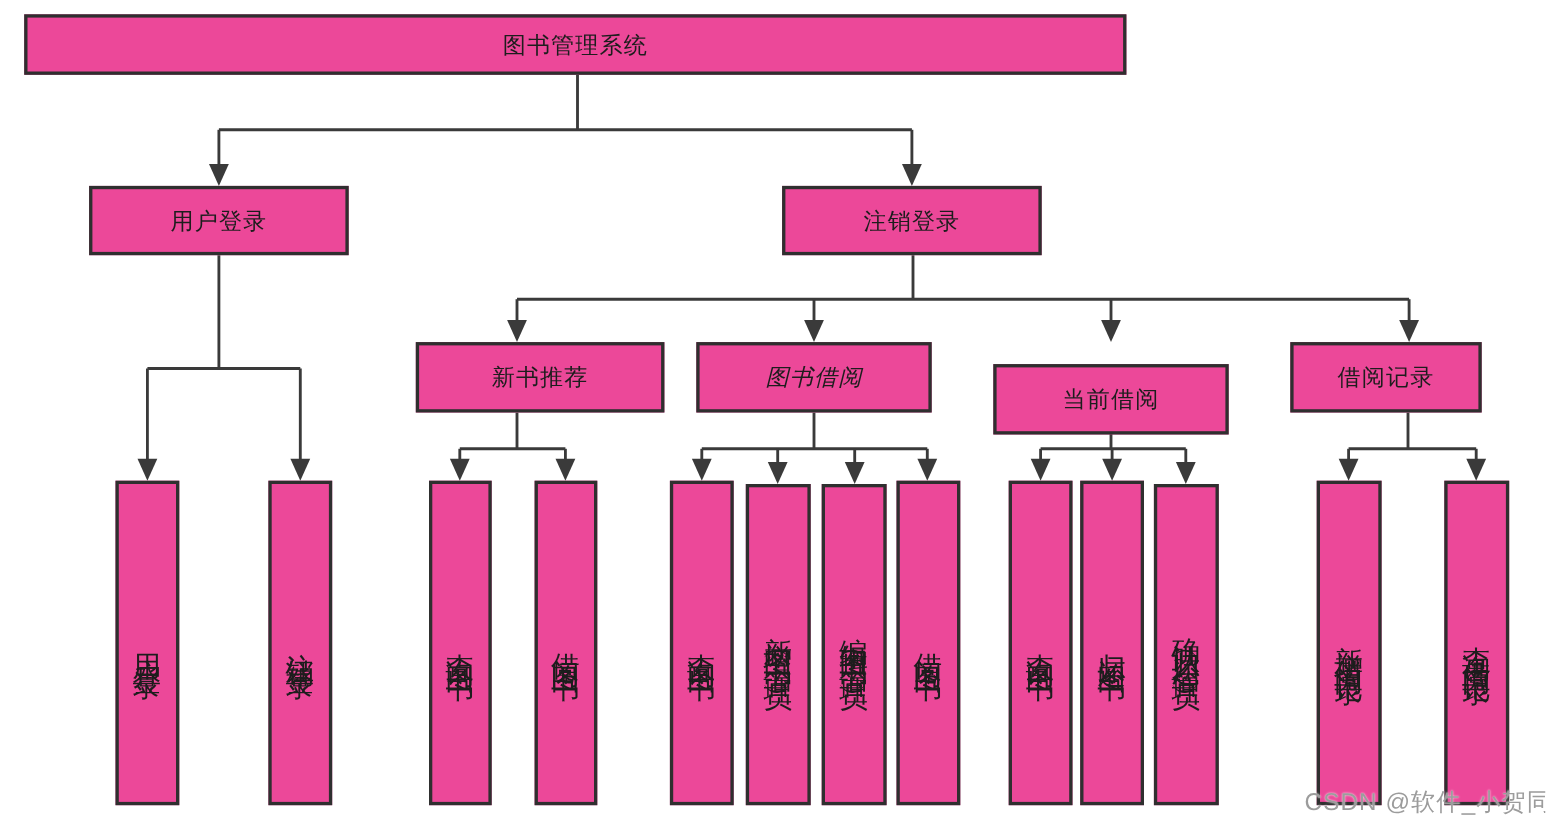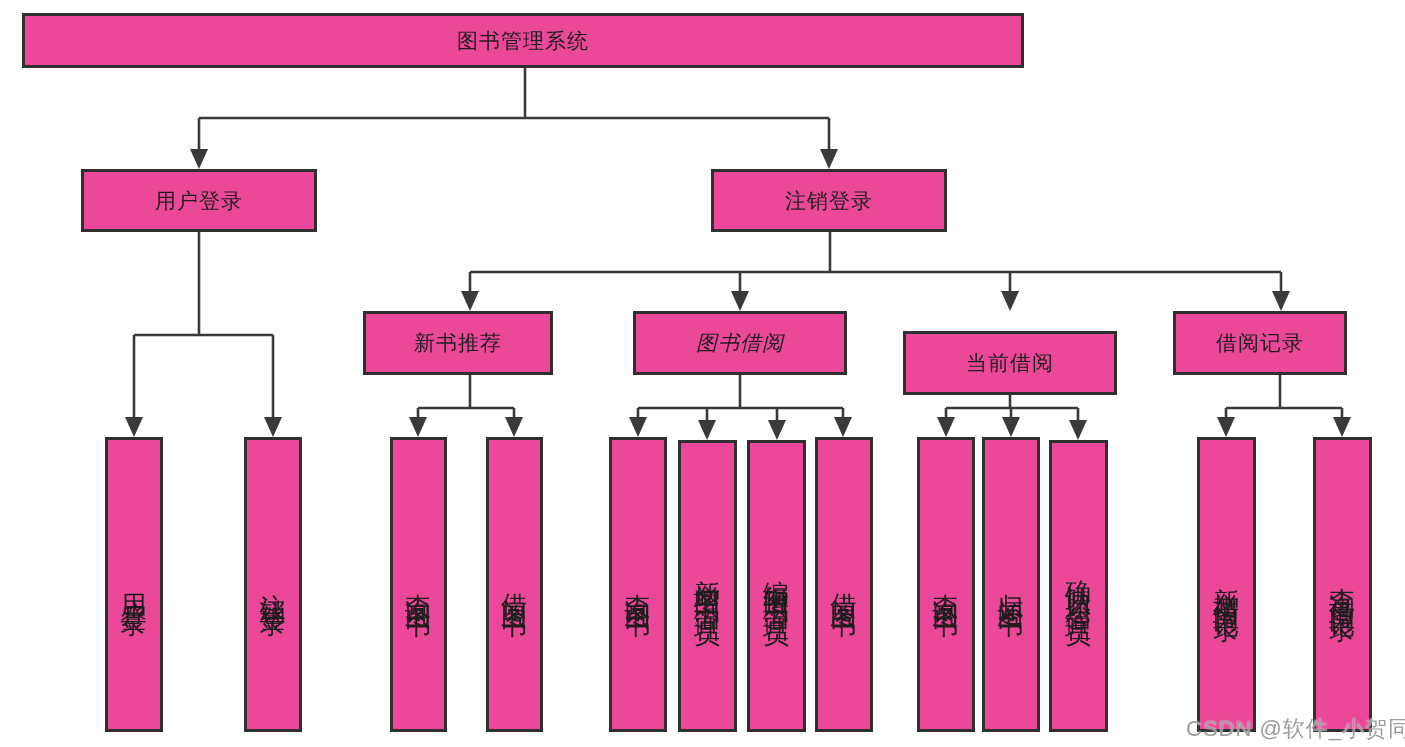--- a/index.html
+++ b/index.html
@@ -115,21 +115,21 @@
     <span>图书管理系统</span>
   </div>
 
   <div class="node h" style="left:81px; top:169px; width:236px; height:63px;">
     <span>用户登录</span>
   </div>
   <div class="node h" style="left:711px; top:169px; width:236px; height:63px;">
     <span>注销登录</span>
   </div>
 
-  <div class="node h" style="left:363px; top:311px; width:190px; height:64px;">
+  <div class="node h" style="left:378px; top:311px; width:226px; height:64px;">
     <span>新书推荐</span>
   </div>
   <div class="node h" style="left:633px; top:311px; width:214px; height:64px;font-style:italic;">
     <span>图书借阅</span>
   </div>
   <div class="node h" style="left:903px; top:311px; width:214px; height:64px;margin-top:20px;">
     <span>当前借阅</span>
   </div>
   <div class="node h" style="left:1173px; top:311px; width:174px; height:64px;">
     <span>借阅记录</span>

